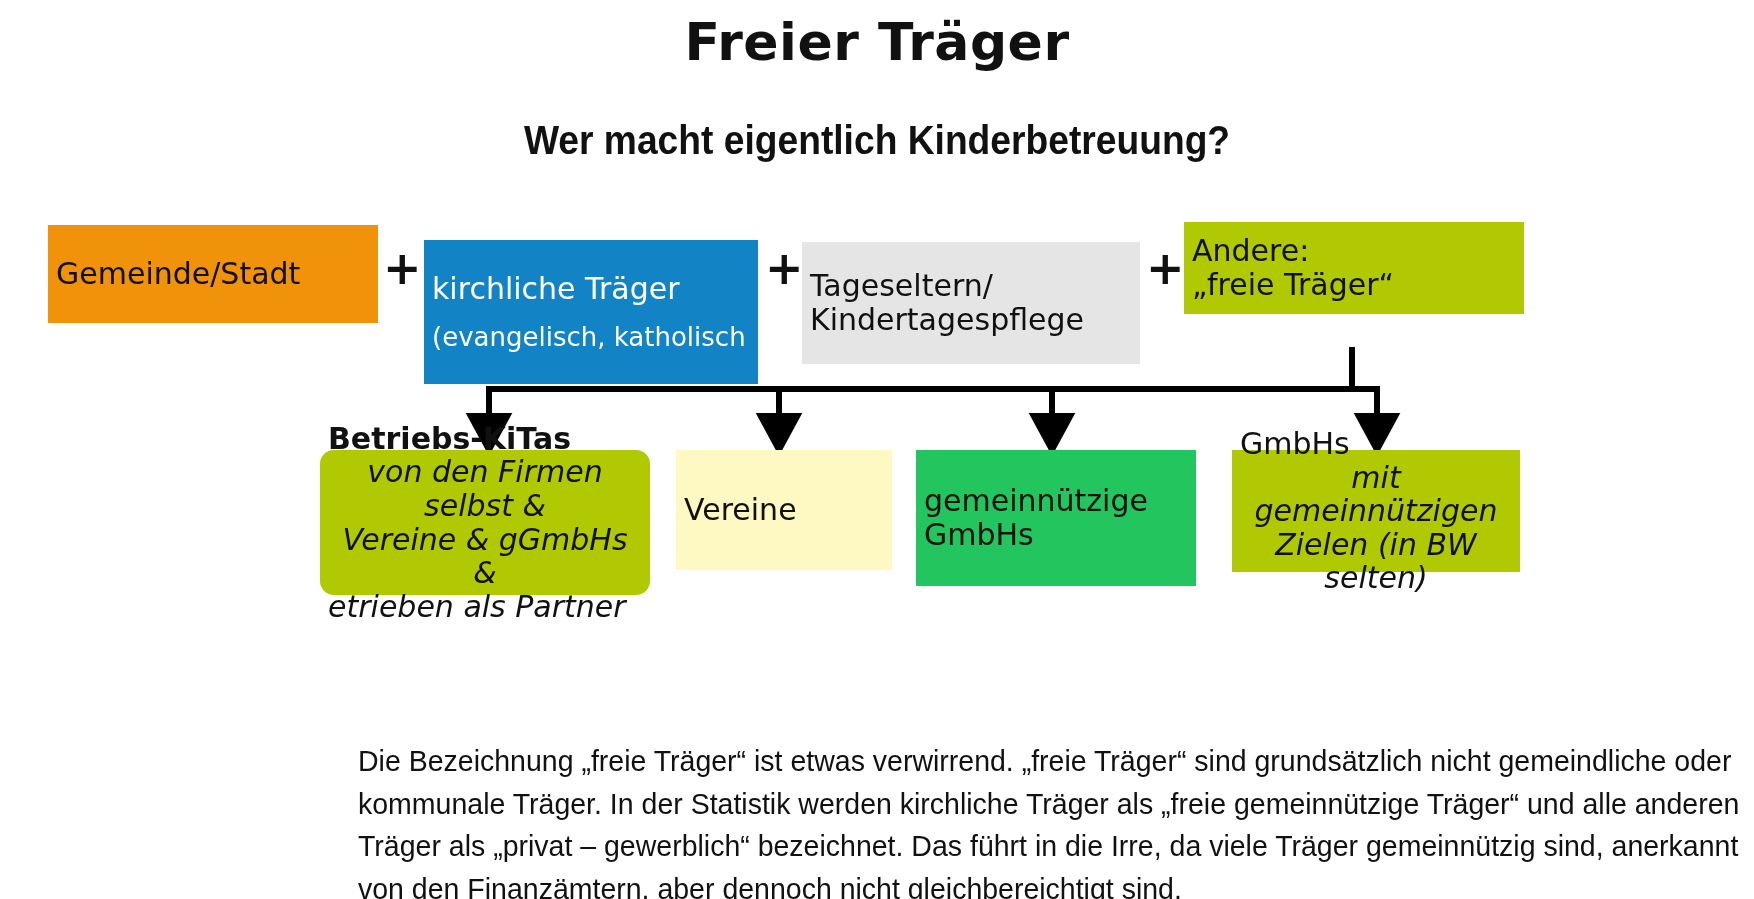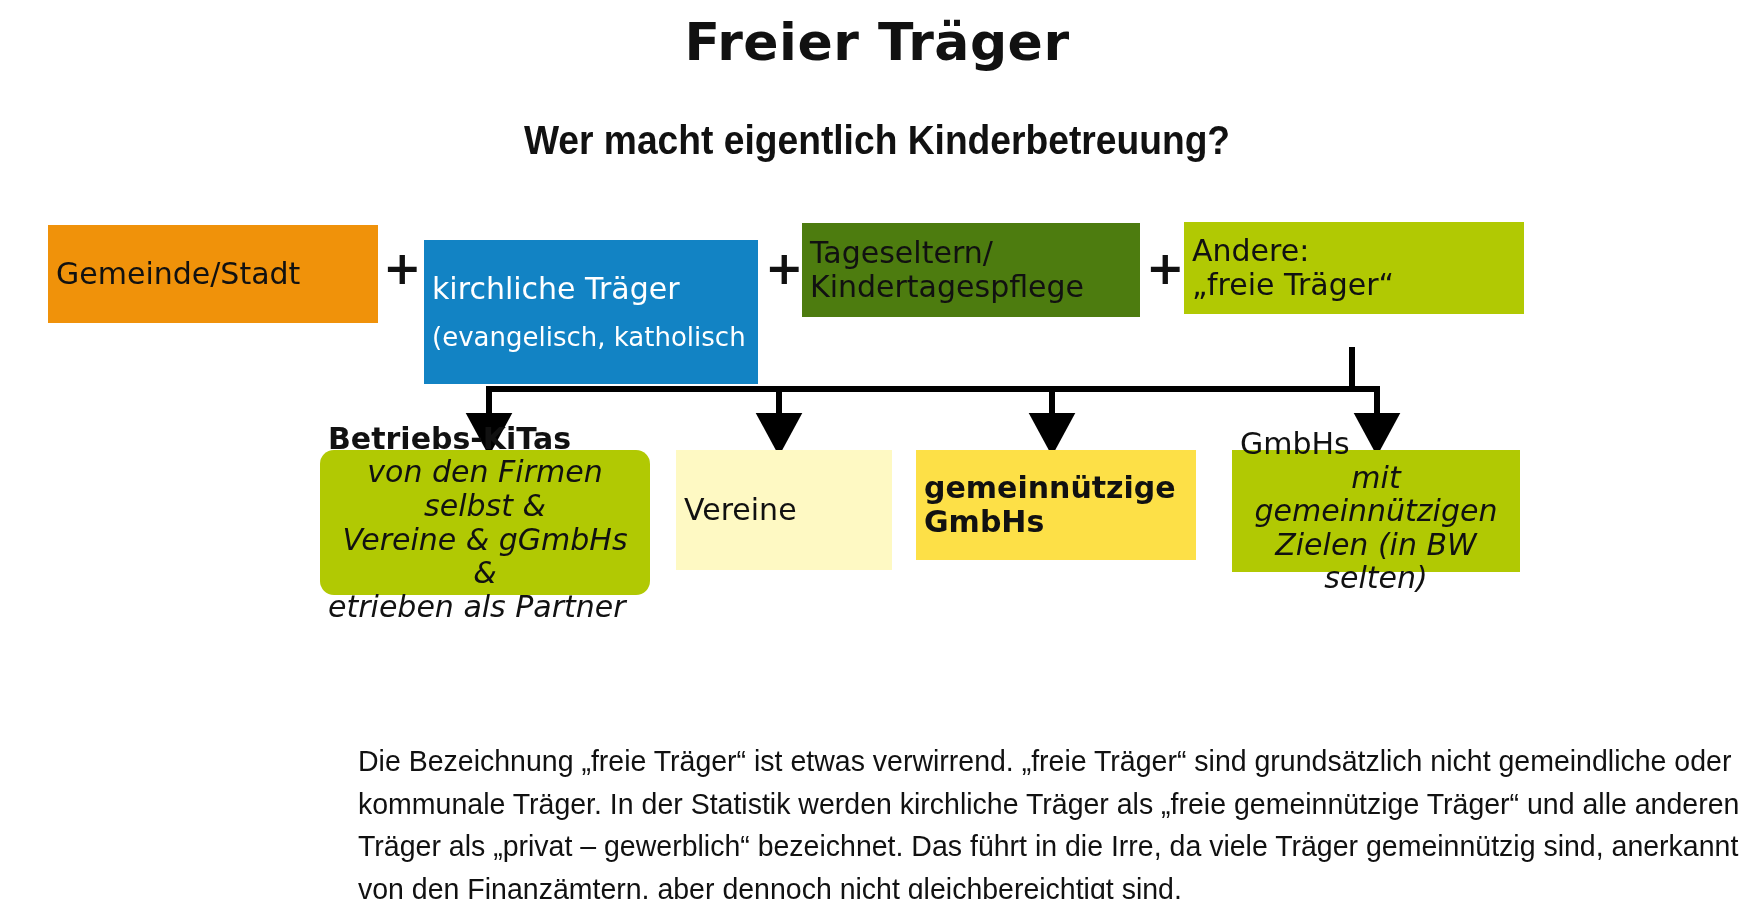--- a/index.html
+++ b/index.html
@@ -76,21 +76,21 @@
 
   <div class="plus" style="left:383px;top:245px;">+</div>
 
   <div class="box white" style="left:424px;top:240px;width:334px;height:144px;background:#1283C4;">
     <div class="l1">kirchliche Träger</div>
     <div class="l2">(evangelisch, katholisch</div>
   </div>
 
   <div class="plus" style="left:765px;top:245px;">+</div>
 
-  <div class="box" style="left:802px;top:223px;width:338px;height:94px;background:#4d7c0f;">
+  <div class="box" style="left:802px;top:242px;width:338px;height:122px;background:#e5e5e5;">
     <div class="l1">Tageseltern/</div>
     <div class="l1">Kindertagespflege</div>
   </div>
 
   <div class="plus" style="left:1146px;top:245px;">+</div>
 
   <div class="box" style="left:1184px;top:222px;width:340px;height:92px;background:#B1C903;">
     <div class="l1">Andere:</div>
     <div class="l1">„freie Träger“</div>
   </div>
@@ -118,21 +118,21 @@
     <div class="l1" style="font-weight:bold;">Betriebs-KiTas</div>
     <div class="sm">von den Firmen selbst &amp;</div>
     <div class="sm">Vereine &amp; gGmbHs &amp;</div>
     <div class="sm">etrieben als Partner</div>
   </div>
 
   <div class="box" style="left:676px;top:450px;width:216px;height:120px;background:#fef9c3;">
     <div class="l1">Vereine</div>
   </div>
 
-  <div class="box" style="left:916px;top:450px;width:280px;height:110px;background:#fde047;font-weight:bold;">
+  <div class="box" style="left:916px;top:450px;width:280px;height:136px;background:#22c55e;">
     <div class="l1">gemeinnützige</div>
     <div class="l1">GmbHs</div>
   </div>
 
   <div class="box" style="left:1232px;top:450px;width:288px;height:122px;background:#B1C903;">
     <div class="l1">GmbHs</div>
     <div class="sm">mit gemeinnützigen</div>
     <div class="sm">Zielen (in BW selten)</div>
   </div>
 

